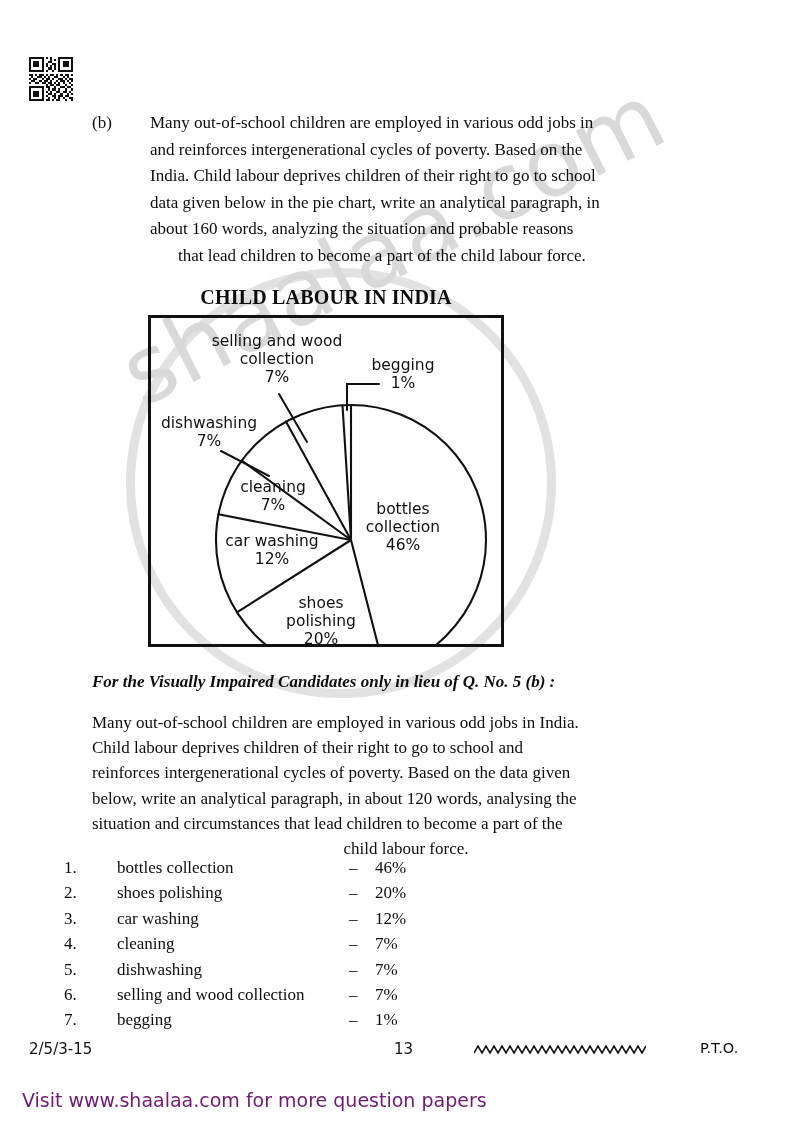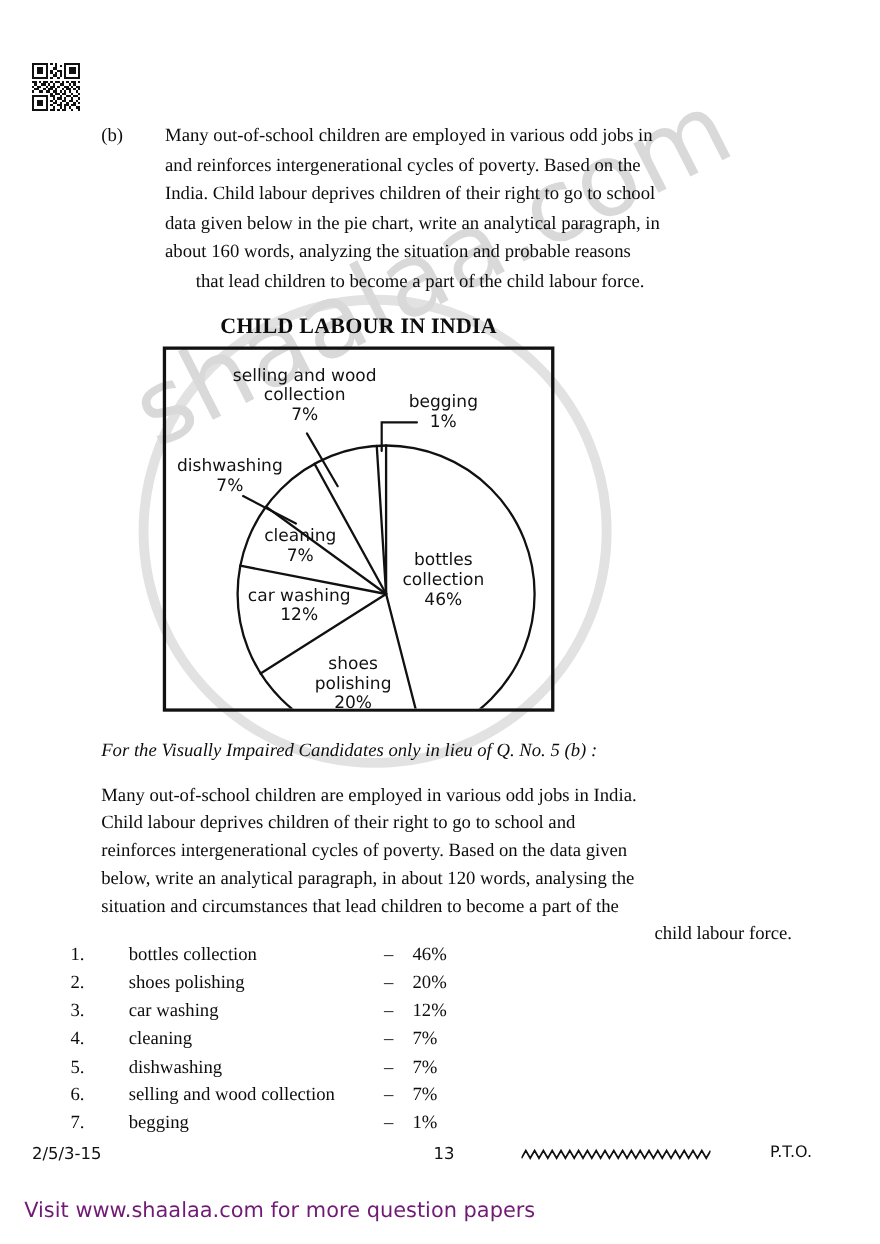--- a/index.html
+++ b/index.html
@@ -110,34 +110,34 @@
   }
   .chart-svg { display: block; }
 
   
   .vi-heading {
     position: absolute;
     left: 92px;
     top: 672px;
     width: 640px;
     font-size: 17px;
-    font-weight: normal;
+    font-weight: bold;
     font-style: italic;
     font-family: "Liberation Serif", "DejaVu Serif", serif;
   }
   .vi-para {
     position: absolute;
     left: 92px;
     top: 710px;
     width: 628px;
     font-size: 17px;
     line-height: 25.2px;
     text-align: justify;
   }
-  .vi-para .lastline { text-align: right; }
+  .vi-para .lastline { text-align: center; }
 
   
   .data-list {
     position: absolute;
     left: 64px;
     top: 858px;
     width: 420px;
   }
   .data-row {
     display: flex;

